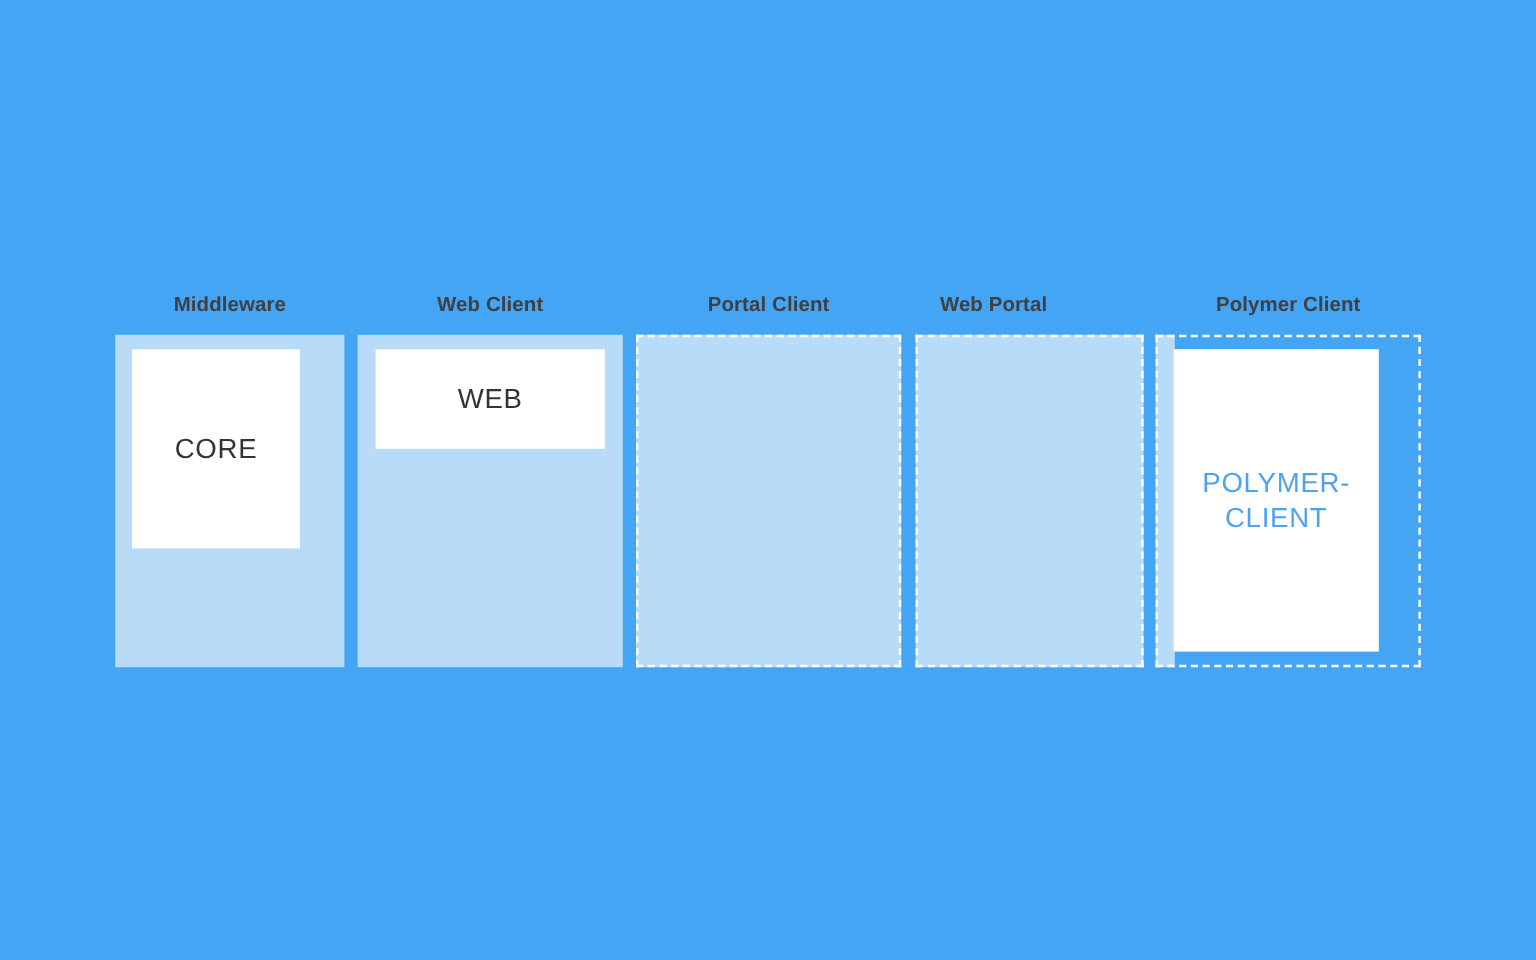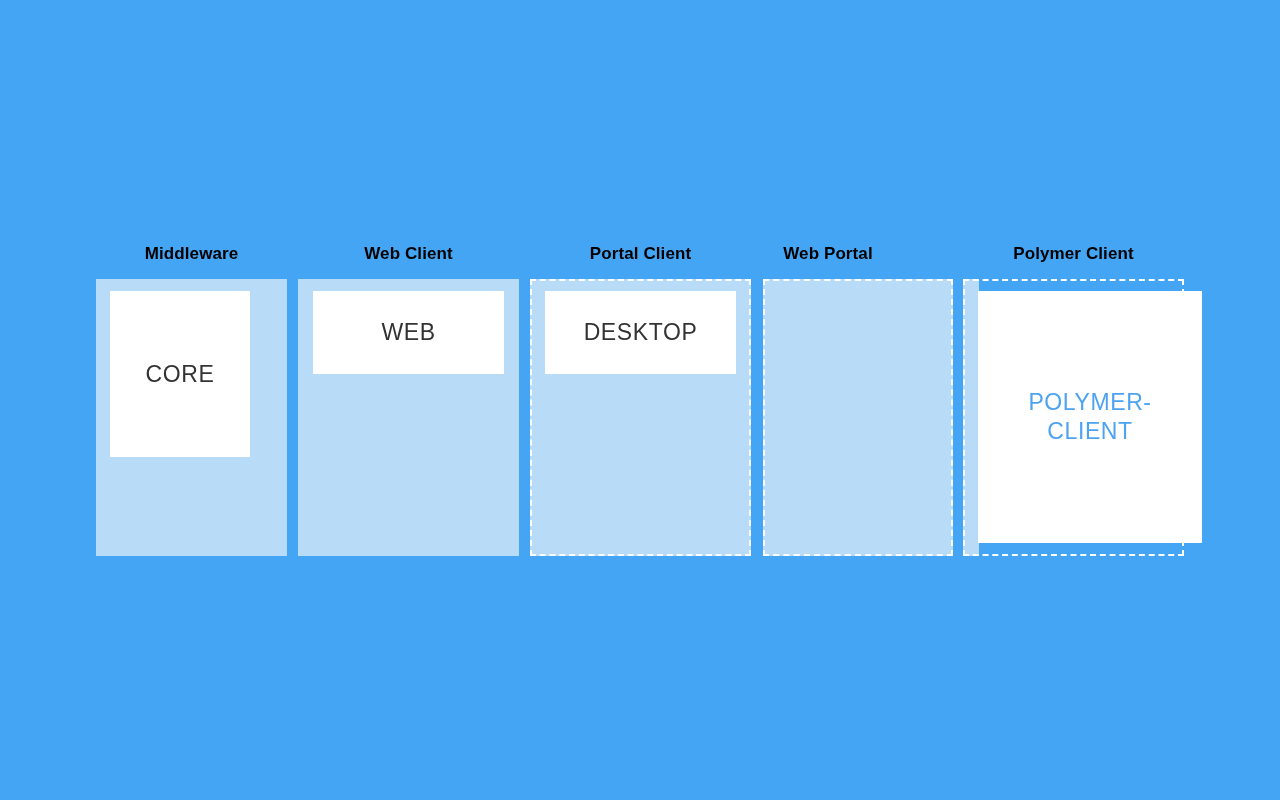--- a/index.html
+++ b/index.html
@@ -17,21 +17,21 @@
 
   #stage {
     position: relative;
     width: 1280px;
     height: 800px;
   }
 
   
   .col-title {
     position: absolute;
-    color: #000000;
+    color: #404040;
     font-weight: bold;
     font-size: 17px;
     letter-spacing: 0.1px;
     text-align: center;
     white-space: nowrap;
     top: 243px;
     line-height: 22px;
   }
 
   
@@ -98,28 +98,25 @@
   <div class="panel" style="left:963px; top:279px; width:16px; height:277px;"></div>
 
   <div class="box" style="left:110px; top:291px; width:140px; height:166px;">
     <span>CORE</span>
   </div>
 
   <div class="box" style="left:313px; top:291px; width:191px; height:83px;">
     <span>WEB</span>
   </div>
 
-  <div class="box" style="left:545px; top:291px; width:191px; height:83px;">
-    <span>DESKTOP</span>
-  </div>
 
 
 
 
-  <div class="box accent multiline" style="left:978px; top:291px; width:224px; height:252px;">
+  <div class="box accent multiline" style="left:978px; top:291px; width:171px; height:252px;">
     <span>POLYMER-</span>
     <span>CLIENT</span>
   </div>
 
   <div class="dashed-box" style="left:530px; top:279px; width:221px; height:277px;"></div>
 
   <div class="dashed-box" style="left:763px; top:279px; width:190px; height:277px;"></div>
 
   <div class="dashed-box" style="left:963px; top:279px; width:221px; height:277px;"></div>
 

